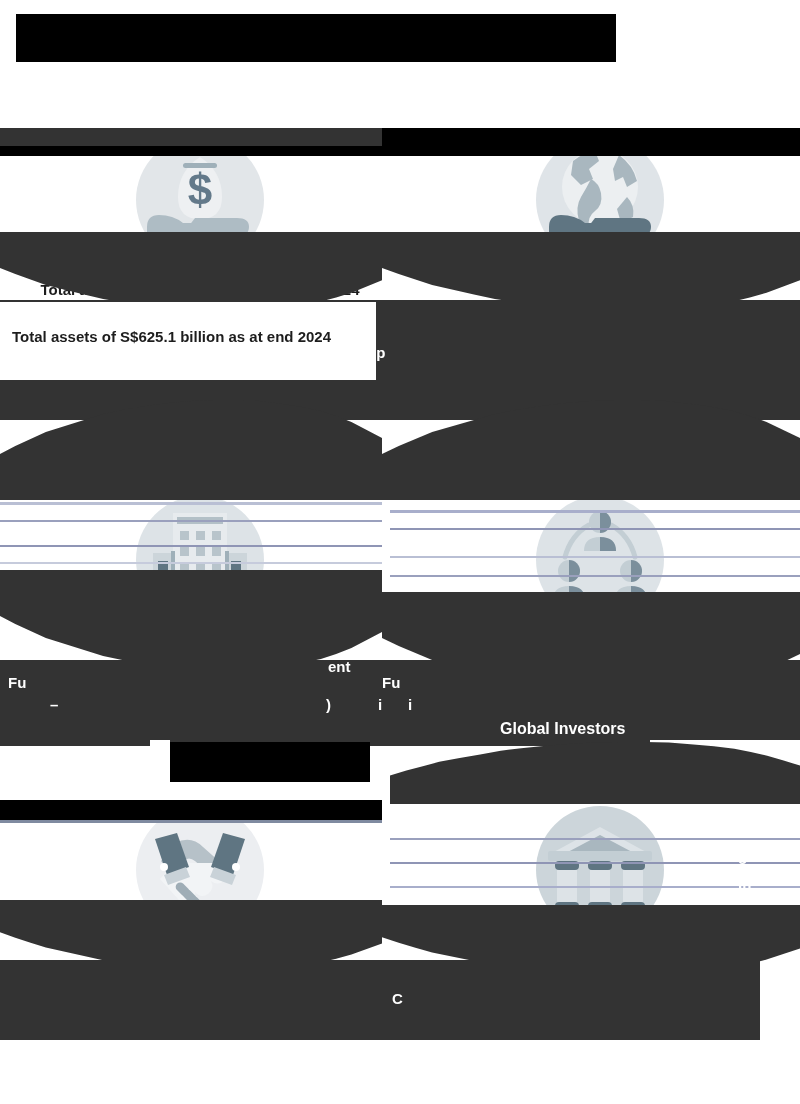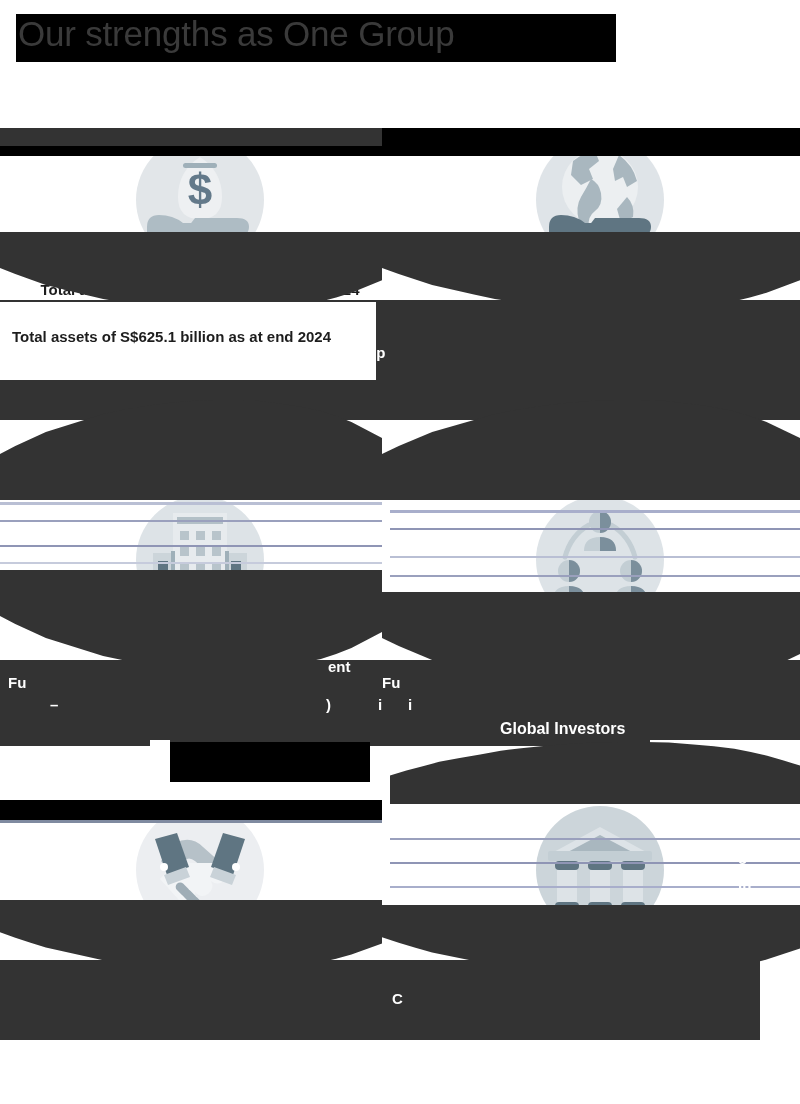--- a/index.html
+++ b/index.html
@@ -99,21 +99,20 @@
     white-space: nowrap;
     pointer-events: none;
   }
 </style>
 </head>
 <body>
 
 <div id="page">
 
   <div id="title-band"></div>
-  <div id="title-text">Our strengths as One Group</div>
 
   <div class="cell" style="left:0px; top:135px;">
     <div class="icon-wrap">
       <svg viewBox="0 0 130 130" xmlns="http://www.w3.org/2000/svg">
         <circle cx="65" cy="65" r="64" fill="#e2e6e9"></circle>
         <path d="M43 62 q0 -26 22 -40 q22 14 22 40 q0 22 -22 22 q-22 0 -22 -22 z" fill="#eef0f2"></path>
         <rect x="48" y="28" width="34" height="5" rx="2.5" fill="#9fb0b9"></rect>
         <text x="65" y="70" font-family="Liberation Sans, sans-serif" font-size="44" font-weight="bold" fill="#63798a" text-anchor="middle">$</text>
         <path d="M12 92 q0 -12 12 -12 q14 0 24 8 l22 0 q9 0 9 7 q0 7 -9 7 l-26 0 l0 14 l-32 0 z" fill="#aebcc4"></path>
         <path d="M60 83 l42 0 q12 0 12 9 q0 9 -14 14 l-50 10 l0 -20 z" fill="#aebcc4"></path>

